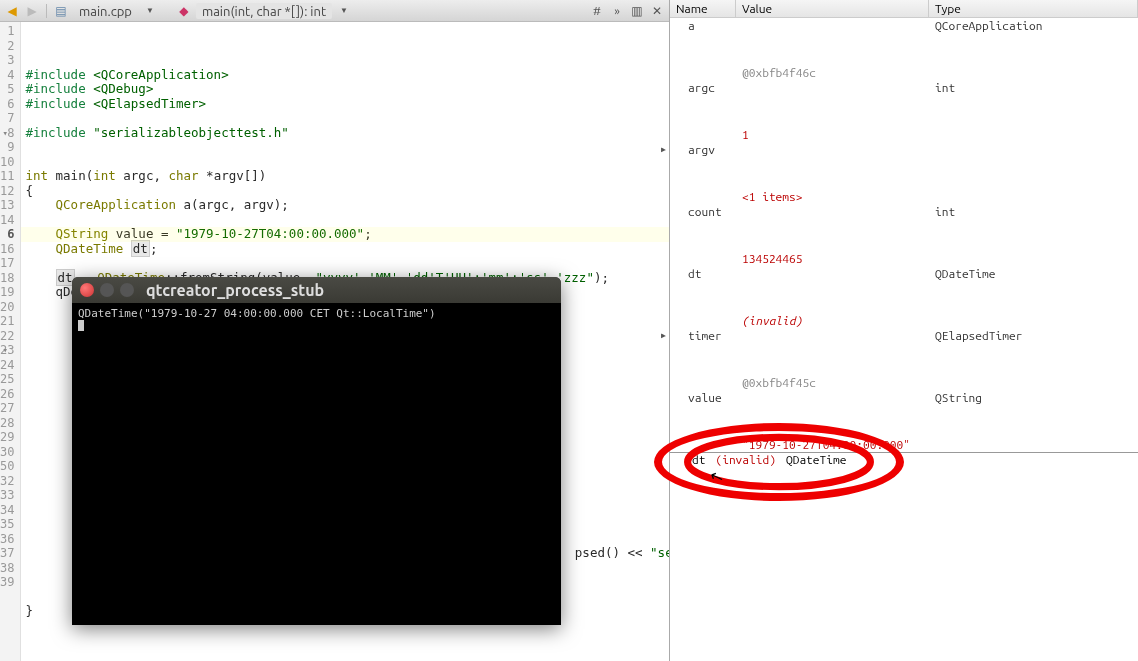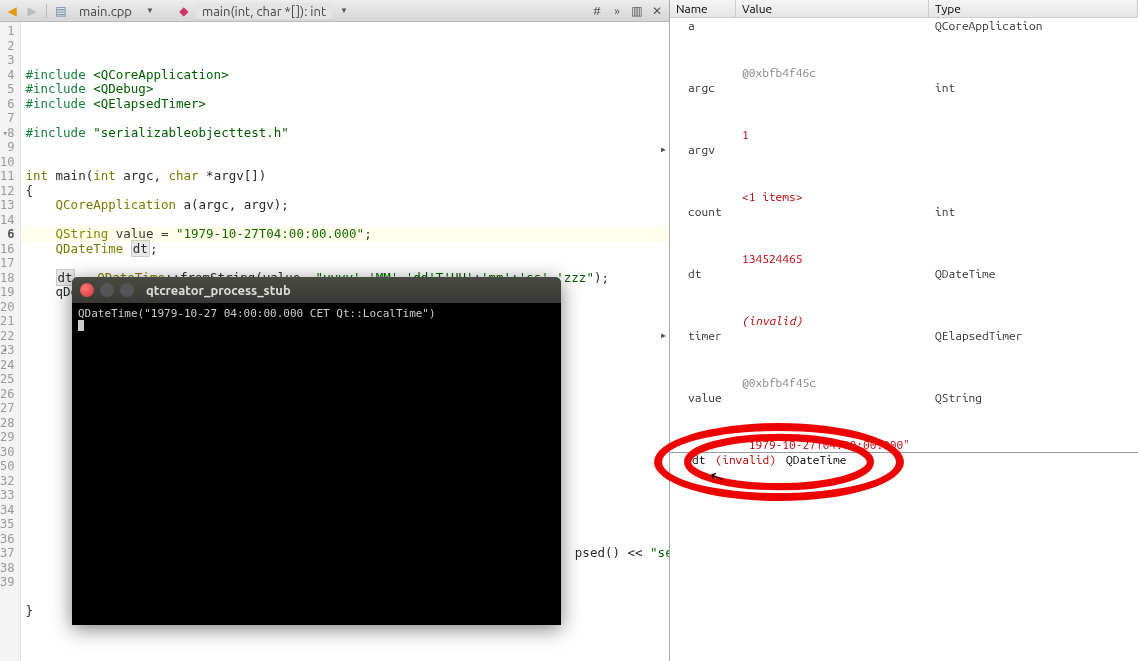--- a/index.html
+++ b/index.html
@@ -44,21 +44,21 @@
 .tooltip-row { position: absolute; left: 22px; top: 0px; font-size: 12px; font-family: "Ubuntu Mono", monospace; display: flex; gap: 10px; }
 .tooltip-row .invalid { color: #b00; }
 .red-circle { position: absolute; border: 8px solid #e00; border-radius: 50%; pointer-events: none; }
 .cursor-arrow { position: absolute; font-size: 16px; color: #000; pointer-events: none; transform: rotate(-20deg); }
 .terminal-window { position: absolute; left: 72px; top: 277px; width: 489px; height: 348px; background: #333; border-radius: 6px 6px 0 0; box-shadow: 0 4px 20px rgba(0,0,0,0.5); overflow: hidden; }
 .terminal-titlebar { height: 26px; background: linear-gradient(#4a4a44,#3a3a34); display: flex; align-items: center; padding: 0 8px; gap: 6px; }
 .win-btn { width: 14px; height: 14px; border-radius: 50%; }
 .win-close { background: radial-gradient(circle at 35% 35%, #f77, #c33); }
 .win-min { background: #555; }
 .win-max { background: #555; }
-.terminal-title { color: #ddd; font-size: 13px; font-weight: bold; margin-left: 6px; }
+.terminal-title { color: #ddd; font-size: 16px; font-weight: bold; margin-left: 6px; }
 .terminal-body { background: #000; height: calc(100% - 26px); padding: 4px 6px; font-family: monospace; font-size: 11px; color: #ccc; white-space: pre; }
 .term-cursor { display: inline-block; width: 6px; height: 11px; background: #ccc; }
 .ln-bold { color: #555; font-weight: bold; }
 </style>
 </head>
 <body>
 
 <div class="top-layout">
   <div class="editor-pane">
     <div class="editor-toolbar">

